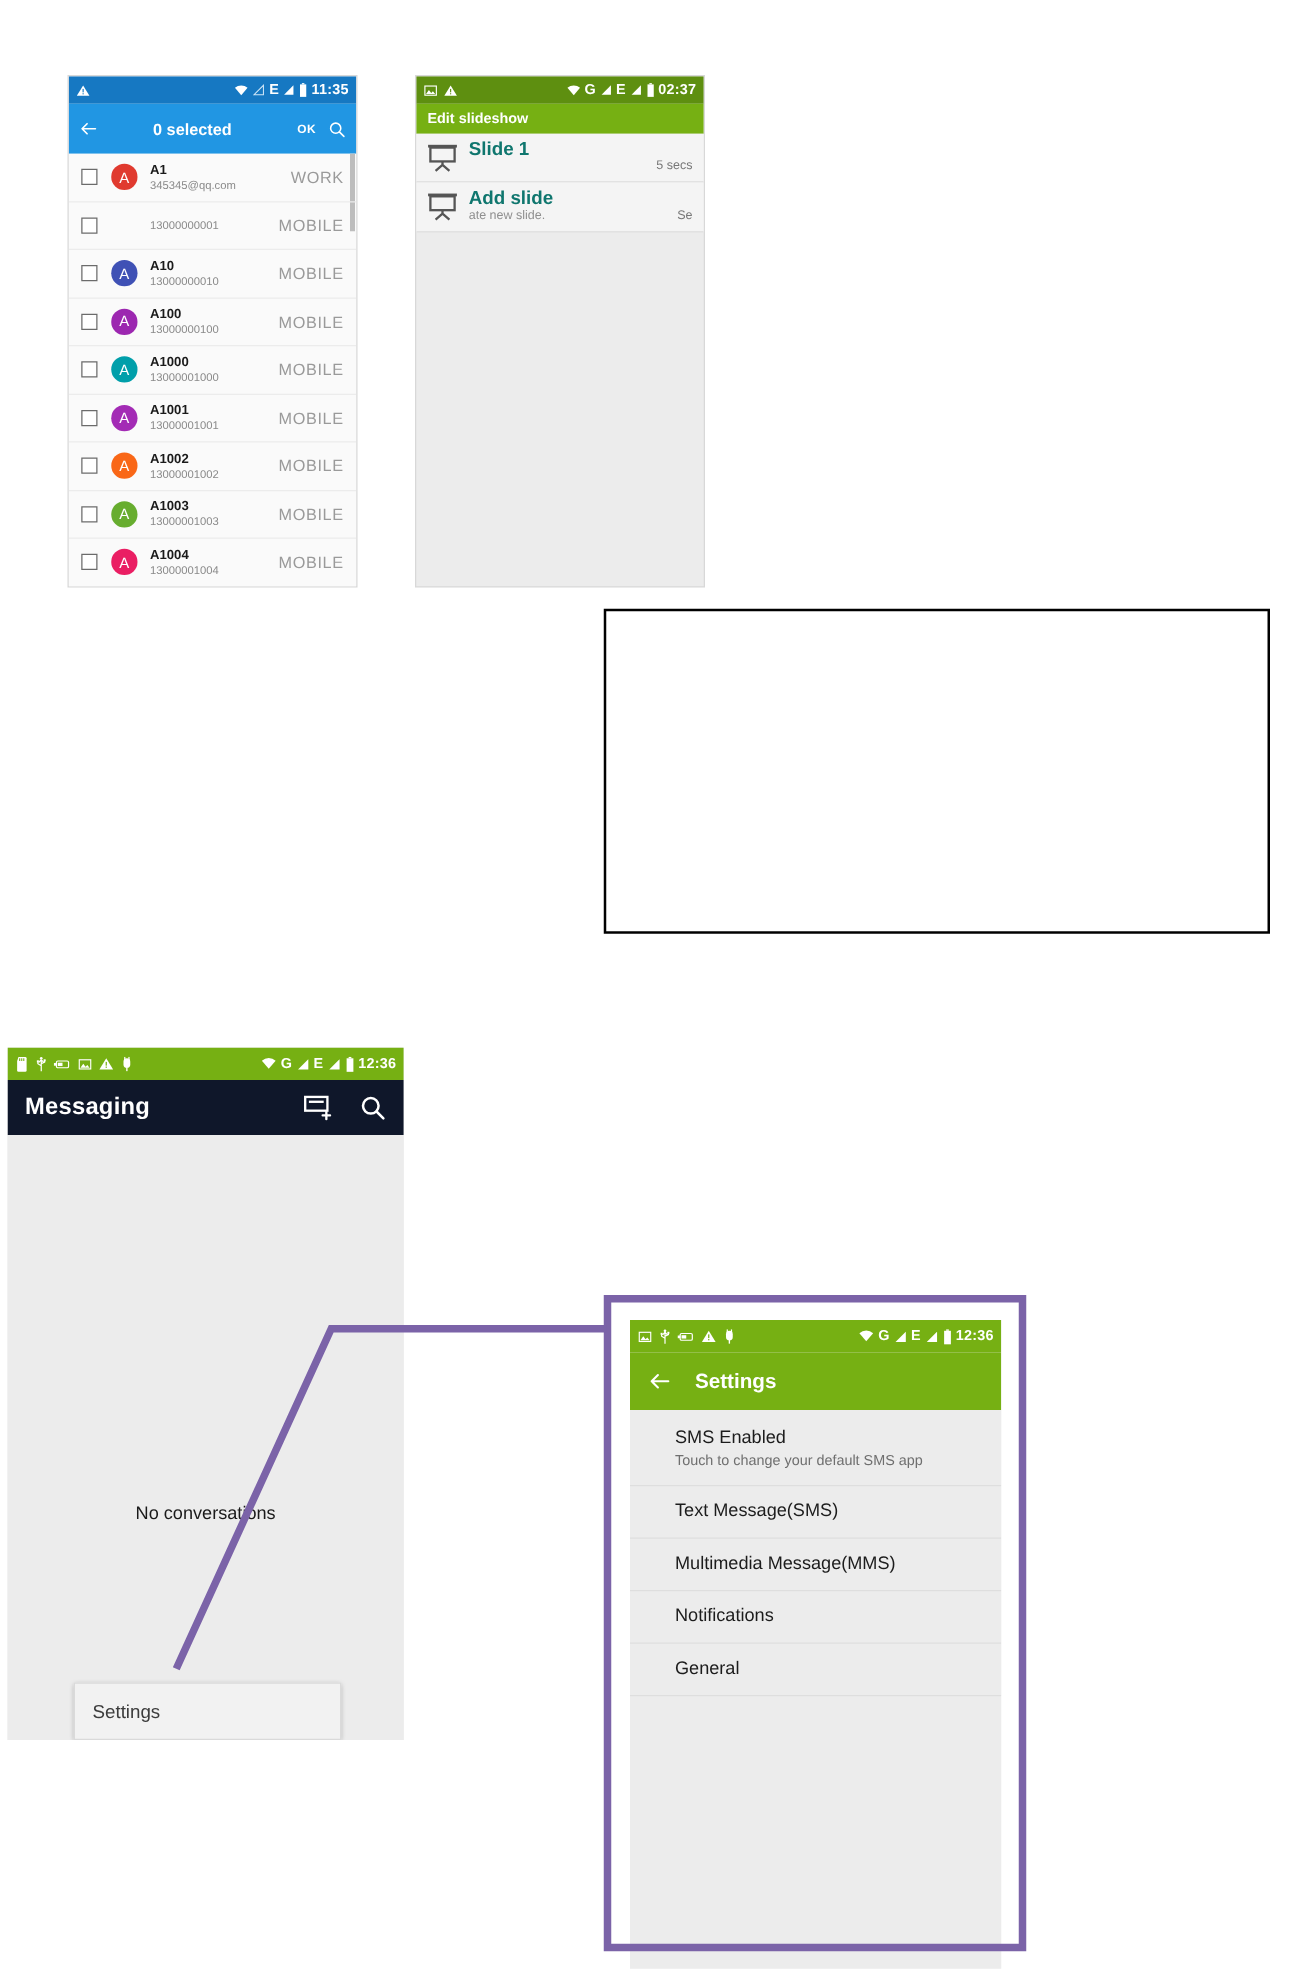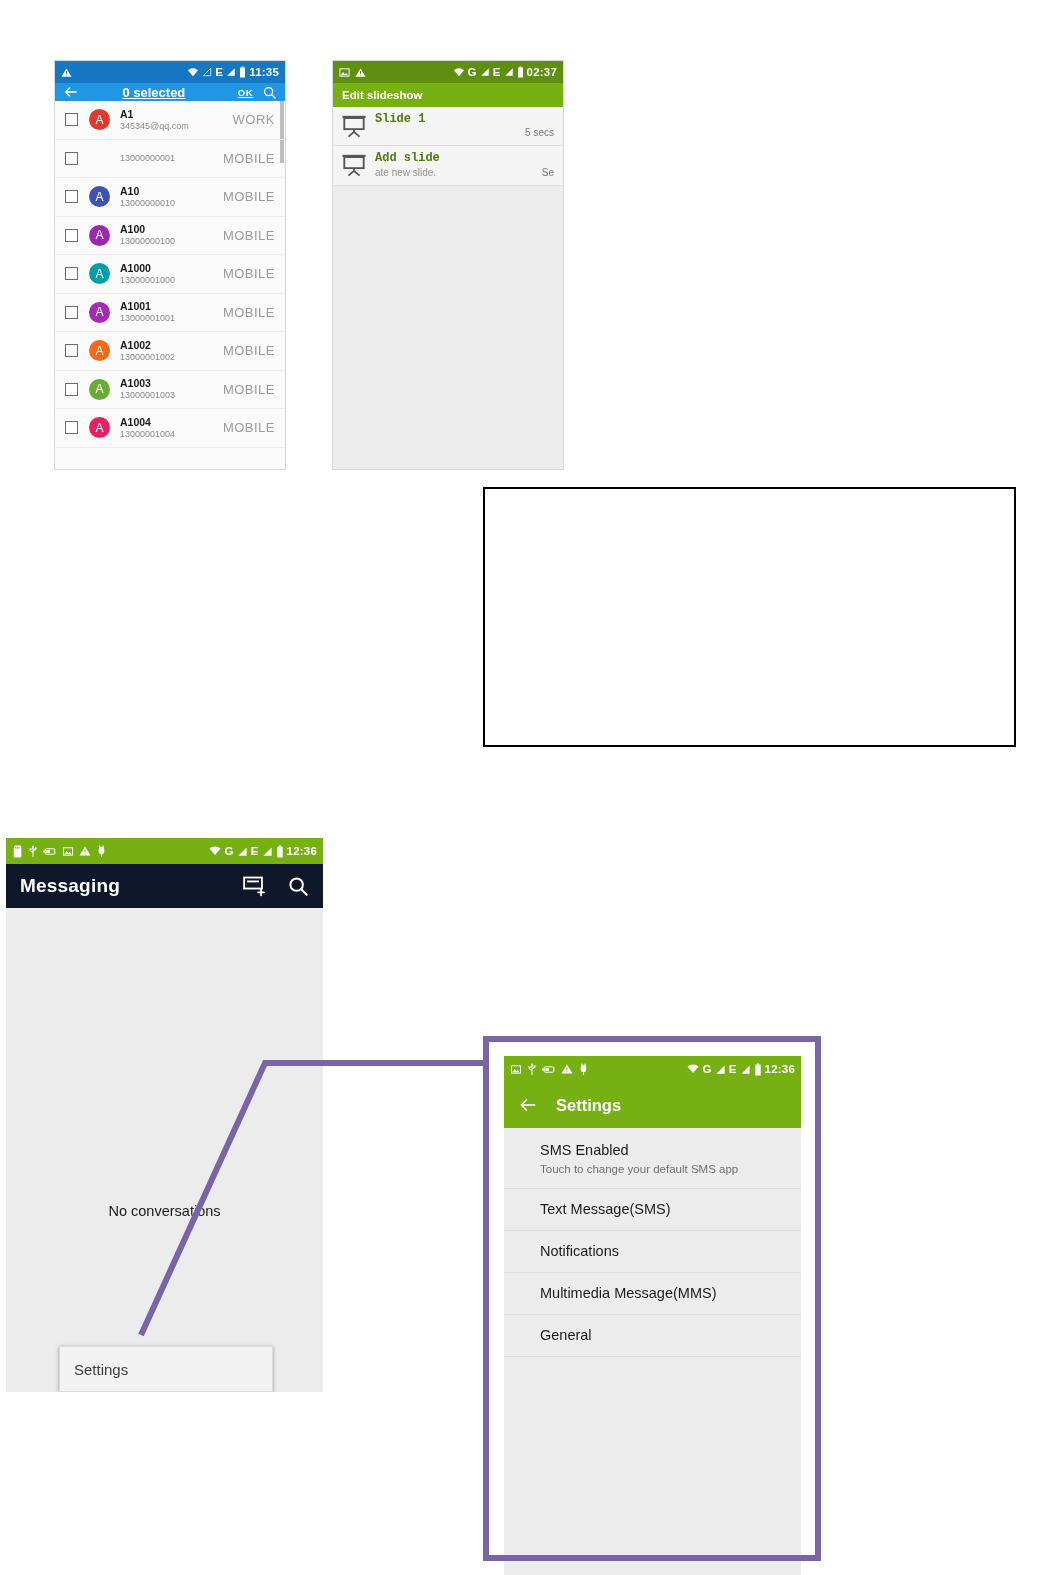--- a/index.html
+++ b/index.html
@@ -17,21 +17,21 @@
   .sb-right .txt{font-size:11.5px;font-weight:bold;}
   .sb-ico{display:inline-flex;align-items:center;justify-content:center;}
   .sb-ico svg{display:block;}
 
   .appbar{display:flex;align-items:center;color:#ffffff;}
 
   
   #contacts{left:55px;top:61px;width:230px;height:408px;background:#fafafa;
             box-shadow:0 0 0 1px #d8d8d8;}
   #contacts .statusbar{background:#1678c2;}
-  #contacts .appbar{background:#2196e3;height:18px;padding:0 8px;text-decoration:underline;}
+  #contacts .appbar{background:#2196e3;height:40px;padding:0 8px;}
   #contacts .appbar .title{flex:1;text-align:center;font-size:13px;font-weight:bold;}
   #contacts .appbar .ok{font-size:9.5px;font-weight:bold;letter-spacing:.5px;margin:0 9px;}
 
   .clist{position:relative;background:#fafafa;}
   .crow{display:flex;align-items:center;height:38.5px;padding:0 0 0 10px;box-sizing:border-box;
         border-bottom:1px solid #ececec;position:relative;}
   .cbox{width:11px;height:11px;border:1.6px solid #6b6b6b;background:#fff;flex:0 0 auto;}
   .cav{width:21px;height:21px;border-radius:50%;margin-left:11px;flex:0 0 auto;
        color:#ffffff;font-size:12px;display:flex;align-items:center;justify-content:center;
        font-family:"Liberation Sans",sans-serif;}
@@ -45,21 +45,21 @@
   
   #slideshow{left:333px;top:61px;width:230px;height:408px;background:#ececec;
              box-shadow:0 0 0 1px #d8d8d8;}
   #slideshow .statusbar{background:#5e8f10;}
   #slideshow .appbar{background:#76b013;height:24px;padding:0 9px;}
   #slideshow .appbar .title{font-size:11.5px;font-weight:bold;}
   .srow{display:flex;align-items:flex-start;background:#f4f4f4;border-bottom:1px solid #dcdcdc;
         padding:5px 9px 6px 8px;box-sizing:border-box;position:relative;min-height:32px;}
   .sicon{flex:0 0 auto;width:26px;height:24px;margin-top:2px;}
   .stxt{margin-left:8px;flex:1;}
-  .stitle{font-size:12px;font-weight:bold;color:#4d7c0f;line-height:15px;font-family:Liberation Mono, monospace;}
+  .stitle{font-size:15px;font-weight:bold;color:#0f766e;line-height:15px;}
   .ssub{font-size:10px;color:#8f8f8f;line-height:13px;}
   .smeta{font-size:10px;color:#777;align-self:flex-end;margin-bottom:1px;}
   .ssub-row{display:flex;align-items:flex-end;}
   .ssub-row .ssub{flex:1;}
 
   
   #emptybox{position:absolute;left:483px;top:487px;width:533px;height:260px;
             border:2px solid #000000;background:#ffffff;box-sizing:border-box;}
 
   
@@ -493,24 +493,24 @@
   </div>
   <div class="setlist" id="setlist">
       <div class="setrow">
         <div class="settitle">SMS Enabled</div>
         <div class="setsub">Touch to change your default SMS app</div>
       </div>
       <div class="setrow">
         <div class="settitle">Text Message(SMS)</div>
       </div>
       <div class="setrow">
+        <div class="settitle">Multimedia Message(MMS)</div>
+      </div>
+      <div class="setrow">
         <div class="settitle">Notifications</div>
-      </div>
-      <div class="setrow">
-        <div class="settitle">Multimedia Message(MMS)</div>
       </div>
       <div class="setrow">
         <div class="settitle">General</div>
       </div>
     </div>
 </div>
 
 <div id="purple-frame"></div>
 <svg id="connector">
   <polyline points="11,305 135,33 355,33" fill="none" stroke="#7b63a8" stroke-width="6" stroke-linejoin="miter" stroke-linecap="butt"></polyline>

